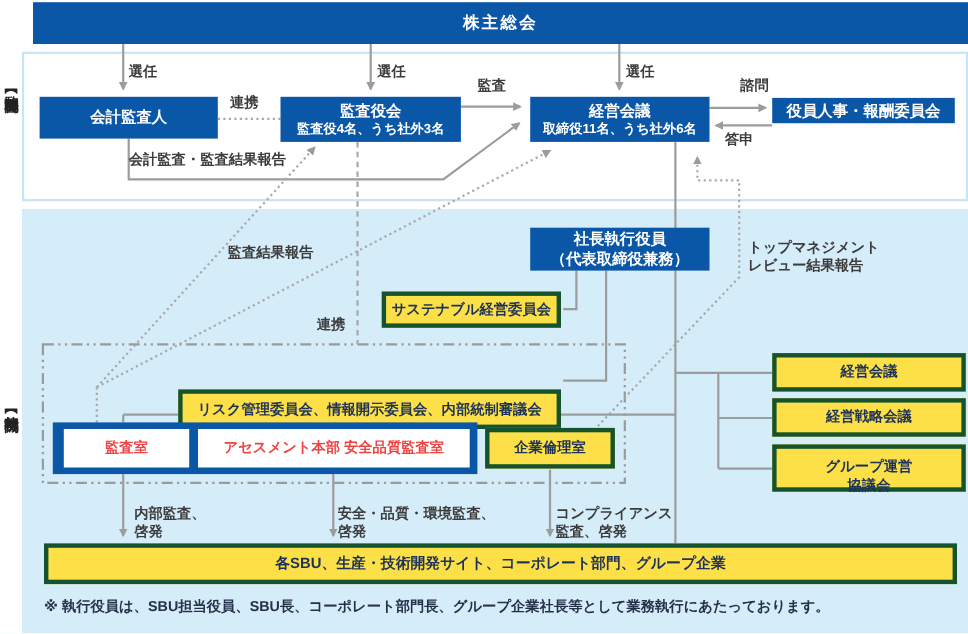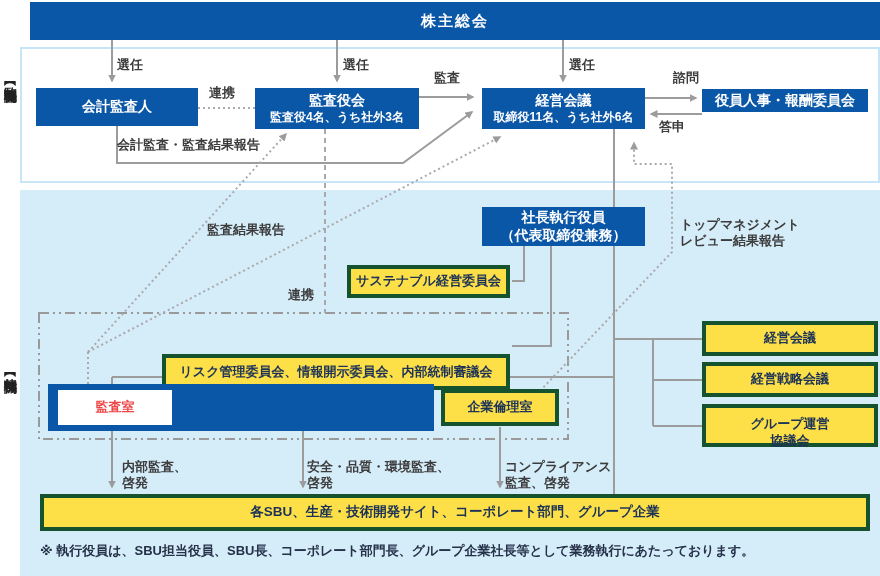--- a/index.html
+++ b/index.html
@@ -119,20 +119,23 @@
   </div>
 
   <div class="abs box lite" style="left:162px;top:328px;width:348px;height:36px;margin-top:26px;">
     <span>リスク管理委員会、情報開示委員会、内部統制審議会</span>
   </div>
 
   <div class="abs box dark" style="left:48px;top:384px;width:386px;height:47px;"></div>
   <div class="abs box inner-white" style="left:58px;top:390px;width:114px;height:35px;z-index:2;">
     <span>監査室</span>
   </div>
+  <div class="abs box inner-white" style="left:180px;top:390px;width:247px;height:35px;z-index:2;">
+    <span>アセスメント本部 安全品質監査室</span>
+  </div>
 
   <div class="abs box lite" style="left:441px;top:389px;width:118px;height:37px;">
     <span>企業倫理室</span>
   </div>
 
   <div class="abs box lite" style="left:702px;top:321px;width:176px;height:35px;">
     <span>経営会議</span>
   </div>
   <div class="abs box lite" style="left:702px;top:362px;width:176px;height:35px;">
     <span>経営戦略会議</span>

